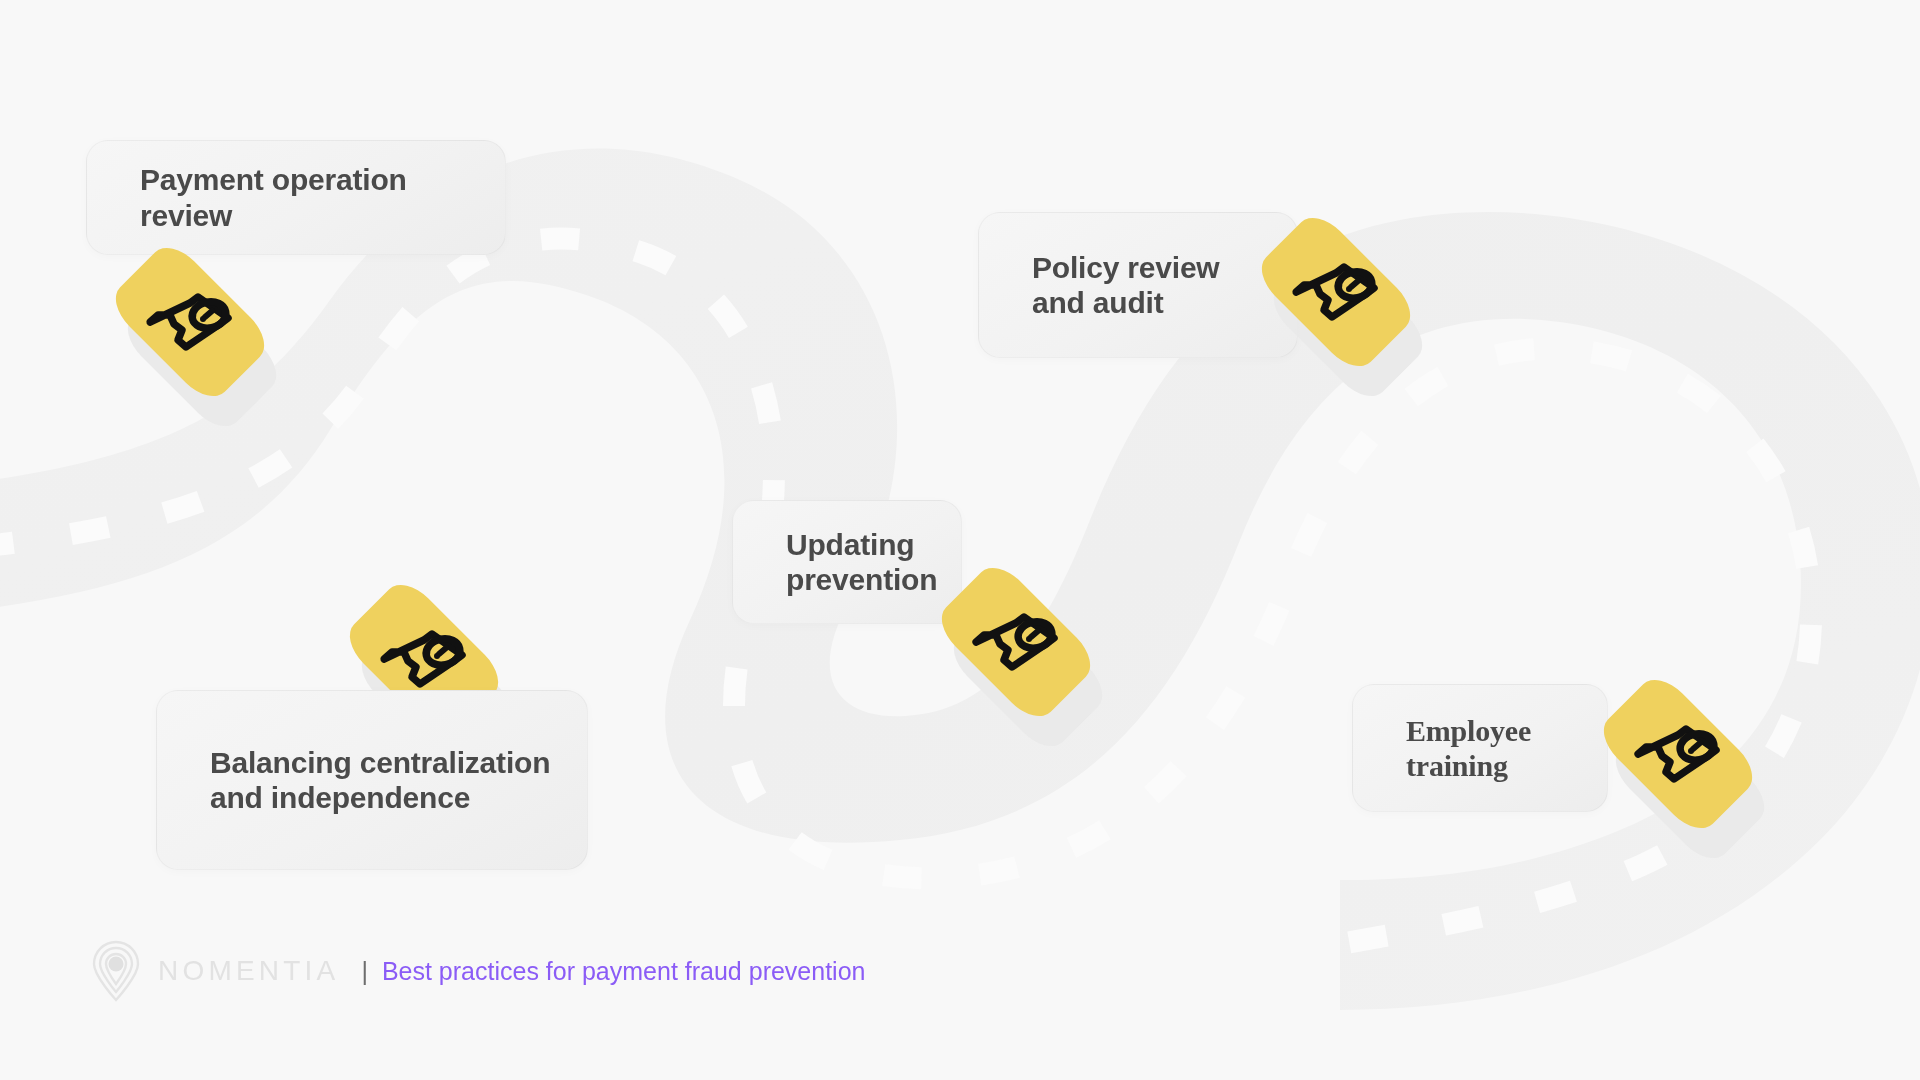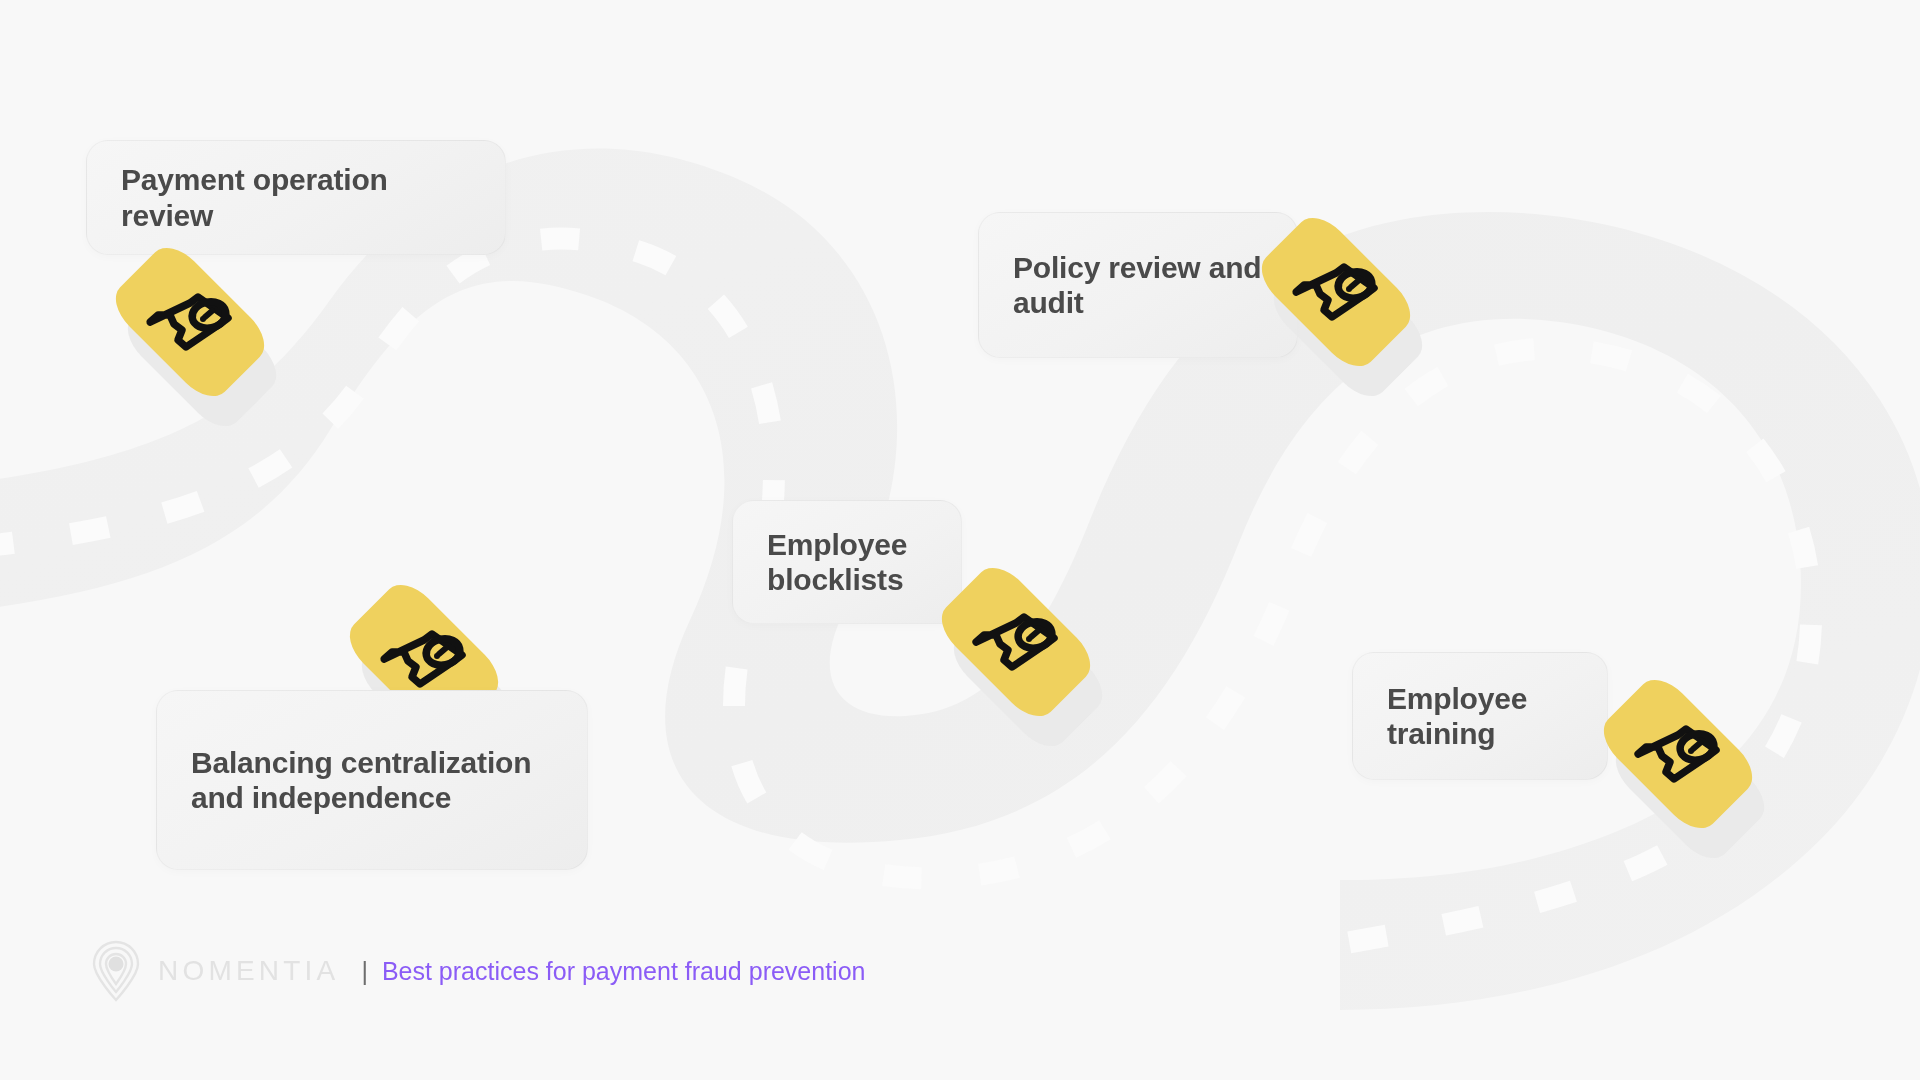--- a/index.html
+++ b/index.html
@@ -37,20 +37,21 @@
     align-items:center;
     padding:26px 34px;
   }
   .card-label {
     font-size:30px;
     font-weight:bold;
     line-height:1.18;
     color:#4a4a4a;
     letter-spacing:-0.2px;
     white-space:pre-line;
+    margin-left:19px;
   }
 
   
   .badge {
     position:absolute;
     width:148px; height:148px;
   }
   .badge .shadowplate {
     position:absolute;
     left:12px; top:30px;
@@ -181,21 +182,21 @@
       </svg>
     </div>
 
     <div class="card" style="left:156px; top:690px; width:432px; height:180px;align-items:center;">
       <div class="card-label">Balancing centralization and independence</div>
     </div>
   </div>
 
   <div class="step" style="left:0px; top:0px;">
     <div class="card" style="left:732px; top:500px; width:230px; height:124px;">
-      <div class="card-label">Employee blocklists</div>
+      <div class="card-label">Updating prevention</div>
     </div>
 
     <div class="badge" style="left:942px; top:568px;">
       <div class="shadowplate"></div>
       <div class="plate"></div>
       <svg class="glyph" viewBox="0 0 148 148">
         <g fill="none" stroke="#111111" stroke-width="7.5" stroke-linejoin="round" stroke-linecap="round">
           <path d="M34 76 L42 69 L54 69 L58 78 L66 84 L62 94 L70 101 L104 78 L112 72 L82 51 L74 57 Z" transform="translate(0,-2)"></path>
           <ellipse cx="93" cy="67" rx="17" ry="13" transform="rotate(-12 93 67)"></ellipse>
           <path d="M89 69 L96 63" stroke-width="6"></path>
@@ -218,21 +219,21 @@
           <path d="M34 76 L42 69 L54 69 L58 78 L66 84 L62 94 L70 101 L104 78 L112 72 L82 51 L74 57 Z" transform="translate(0,-2)"></path>
           <ellipse cx="93" cy="67" rx="17" ry="13" transform="rotate(-12 93 67)"></ellipse>
           <path d="M89 69 L96 63" stroke-width="6"></path>
           <circle cx="87" cy="71" r="3" fill="#111111" stroke="none"></circle>
         </g>
       </svg>
     </div>
   </div>
 
   <div class="step" style="left:0px; top:0px;">
-    <div class="card" style="left:1352px; top:652px; width:256px; height:128px;">
+    <div class="card" style="left:1352px; top:684px; width:256px; height:128px;font-family:Liberation Serif, serif;">
       <div class="card-label">Employee training</div>
     </div>
 
     <div class="badge" style="left:1604px; top:680px;">
       <div class="shadowplate"></div>
       <div class="plate"></div>
       <svg class="glyph" viewBox="0 0 148 148">
         <g fill="none" stroke="#111111" stroke-width="7.5" stroke-linejoin="round" stroke-linecap="round">
           <path d="M34 76 L42 69 L54 69 L58 78 L66 84 L62 94 L70 101 L104 78 L112 72 L82 51 L74 57 Z" transform="translate(0,-2)"></path>
           <ellipse cx="93" cy="67" rx="17" ry="13" transform="rotate(-12 93 67)"></ellipse>

